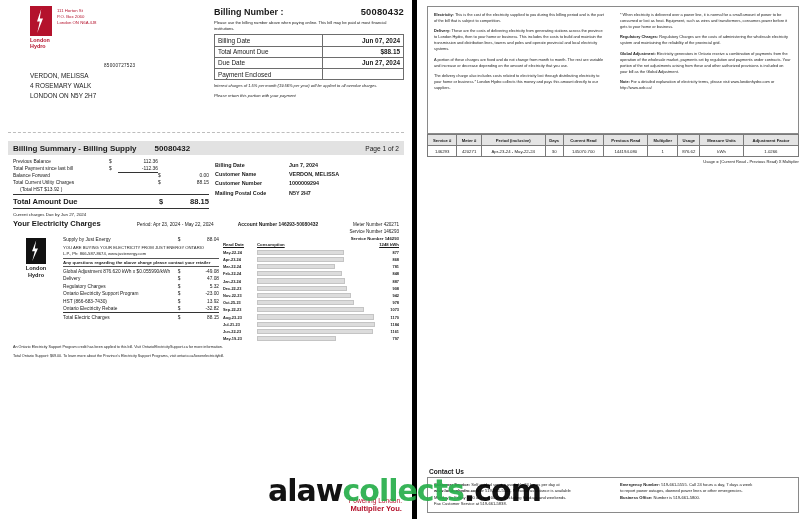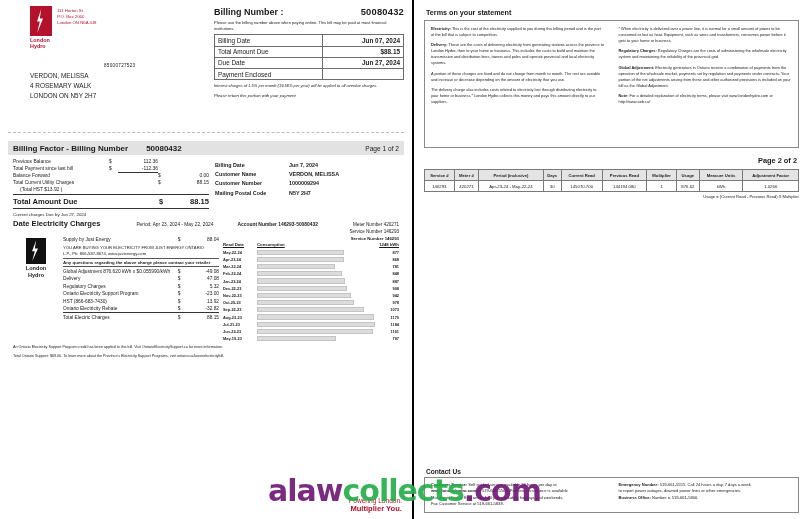--- a/index.html
+++ b/index.html
@@ -11,21 +11,21 @@
     overflow: hidden;
   }
   .sheet { position: relative; width: 809px; height: 519px; display: flex; }
 
   
   .page {
     position: relative;
     height: 519px;
     background: #fff;
   }
-  .page-left  { width: 419px; border-right: 2px solid #000000; padding: 6px 8px 0 8px; }
+  .page-left  { width: 419px; border-right: 5px solid #000000; padding: 6px 8px 0 8px; }
   .page-right { width: 404px; padding: 6px 10px 0 10px; }
   .right { text-align: right; }
   .u { text-decoration: underline; }
 
   
   .stub { display: flex; gap: 8px; height: 112px; }
   .stub-left { width: 198px; position: relative; }
   .stub-right { width: 190px; }
 
   .logo-row { display: flex; gap: 5px; align-items: flex-start; padding-left: 22px; }
@@ -190,21 +190,21 @@
   .contact-box2 { position: absolute; left: 10px; right: 10px; bottom: 6px; }
 
   
   .wm {
     position: absolute; left: 0; top: 476px; width: 809px;
     text-align: center; pointer-events: none;
     font-size: 30px; font-weight: bold; letter-spacing: -1px;
     color: #27ae4a; opacity: .92; line-height: 1;
     font-family: "DejaVu Sans", sans-serif;
   }
-  .wm .dim { color: #701a75; }
+  .wm .dim { color: #000000; }
 </style>
 </head>
 <body>
 
 <div class="sheet">
 
   <div class="page page-left">
 
     <div class="stub">
 
@@ -260,21 +260,21 @@
         </table>
 
         <div class="bn-foot">Interest charges of 1.5% per month (19.56% per year) will be applied to all overdue charges.</div>
         <div class="bn-foot2">Please return this portion with your payment</div>
       </div>
     </div>
 
     <div class="scissor"></div>
 
     <div class="bar">
-      <span class="title">Billing Factor - Billing Number</span>
+      <span class="title">Billing Summary - Billing Supply</span>
       <span class="num">50080432</span>
       <span class="pg">Page 1 of 2</span>
     </div>
 
     <div class="sum-wrap">
       <div class="sum-left">
         <table class="sum">
           <tbody>
             <tr>
               <td>Previous Balance</td>
@@ -341,21 +341,21 @@
               <td class="k">Mailing Postal Code</td>
               <td class="v">N5Y 2H7</td>
             </tr>
           </tbody>
         </table>
       </div>
     </div>
 
 
     <div class="chg-head">
-      <span class="h">Date Electricity Charges</span>
+      <span class="h">Your Electricity Charges</span>
       <span class="period">Period: Apr 23, 2024 - May 22, 2024</span>
       <span class="acct">Account Number 146293-50080432</span>
       <span class="meter">
         <span>Meter Number 420271</span><br>
         <span>Service Number 146293</span>
       </span>
     </div>
 
     <div class="chg-body">
 
@@ -532,38 +532,36 @@
     </div>
 
     <div class="pl-foot">
       <div class="l1">Powering London.</div>
       <div class="l2">Multiplier You.</div>
     </div>
   </div>
 
   <div class="page page-right">
 
-    <div class="terms-title">Terms on your statement</div>
 
     <div class="terms-box">
       <div class="terms-col" id="terms-left">
           <p><span class="hd">Electricity:</span><span> This is the cost of the electricity supplied to you during this billing period and is the part of the bill that is subject to competition.</span></p>
           <p><span class="hd">Delivery:</span><span> These are the costs of delivering electricity from generating stations across the province to London Hydro, then to your home or business. This includes the costs to build and maintain the transmission and distribution lines, towers and poles and operate provincial and local electricity systems.</span></p>
           <p><span>A portion of these charges are fixed and do not change from month to month. The rest are variable and increase or decrease depending on the amount of electricity that you use.</span></p>
           <p><span>The delivery charge also includes costs related to electricity lost through distributing electricity to your home or business.* London Hydro collects this money and pays this amount directly to our suppliers.</span></p>
         </div>
       <div class="terms-col" id="terms-right">
           <p><span>* When electricity is delivered over a power line, it is normal for a small amount of power to be consumed or lost as heat. Equipment, such as wires and transformers, consumes power before it gets to your home or business.</span></p>
           <p><span class="hd">Regulatory Charges:</span><span> Regulatory Charges are the costs of administering the wholesale electricity system and maintaining the reliability of the provincial grid.</span></p>
           <p><span class="hd">Global Adjustment:</span><span> Electricity generators in Ontario receive a combination of payments from the operation of the wholesale market, payments set by regulation and payments under contracts. Your portion of the net adjustments arising from these and other authorized provisions is included on your bill as the Global Adjustment.</span></p>
           <p><span class="hd">Note:</span><span> For a detailed explanation of electricity terms, please visit www.londonhydro.com or http://www.oeb.ca/</span></p>
         </div>
     </div>
 
-    <div class="pg2">Page 2 of 2</div>
 
     <table class="meter">
       <thead>
         <tr id="meter-head">
             <th>Service #</th>
             <th>Meter #</th>
             <th>Period (inclusive)</th>
             <th>Days</th>
             <th>Current Read</th>
             <th>Previous Read</th>

